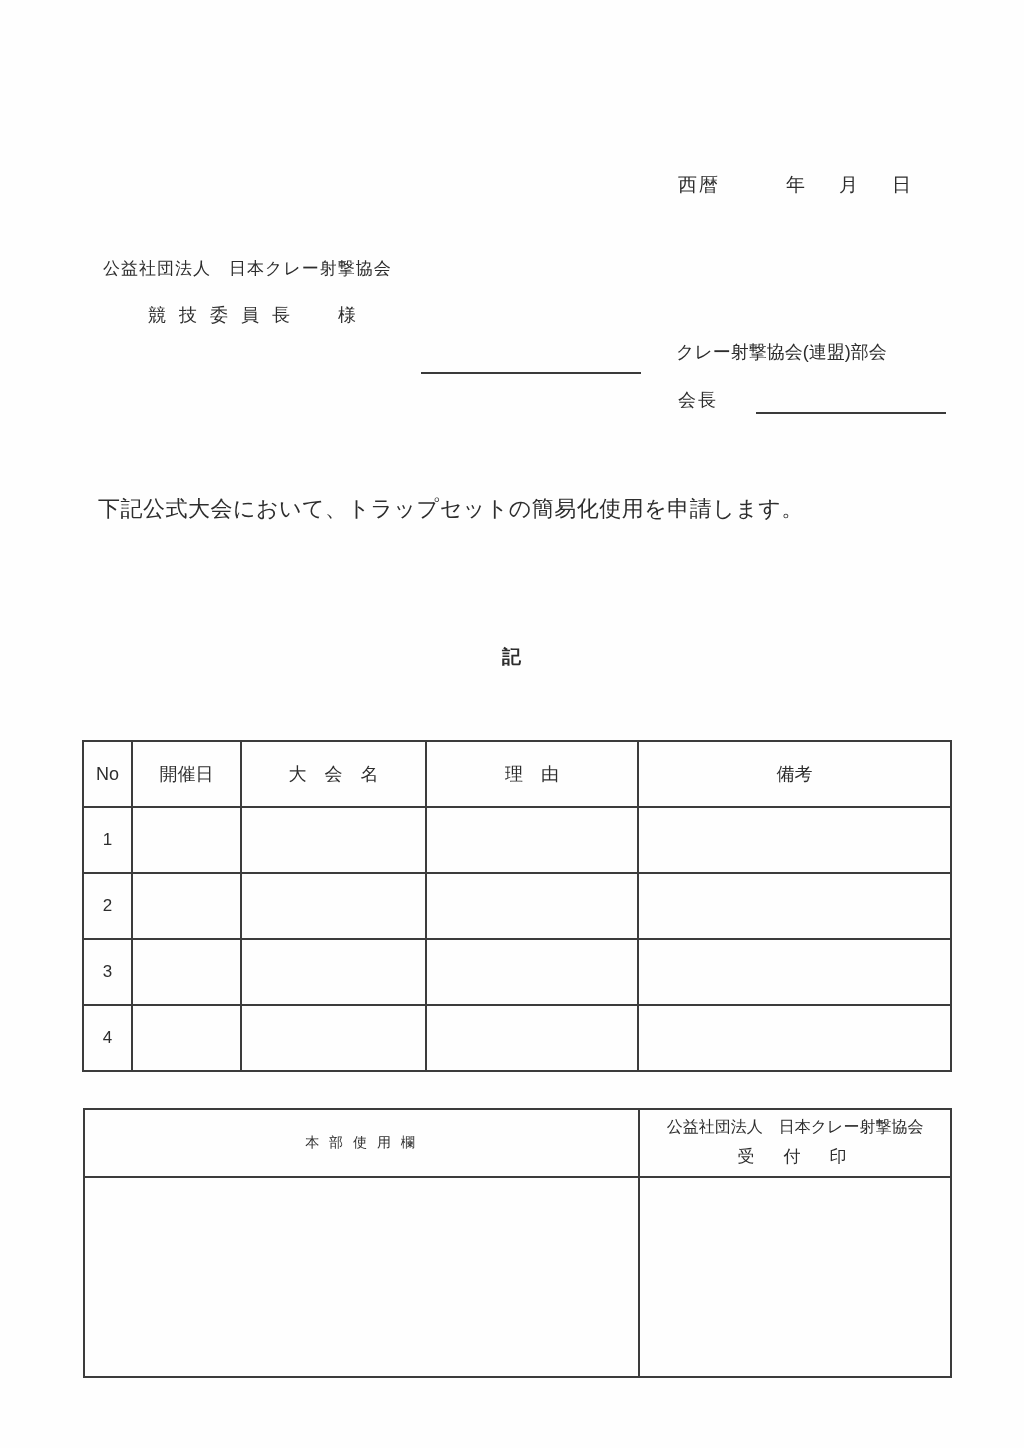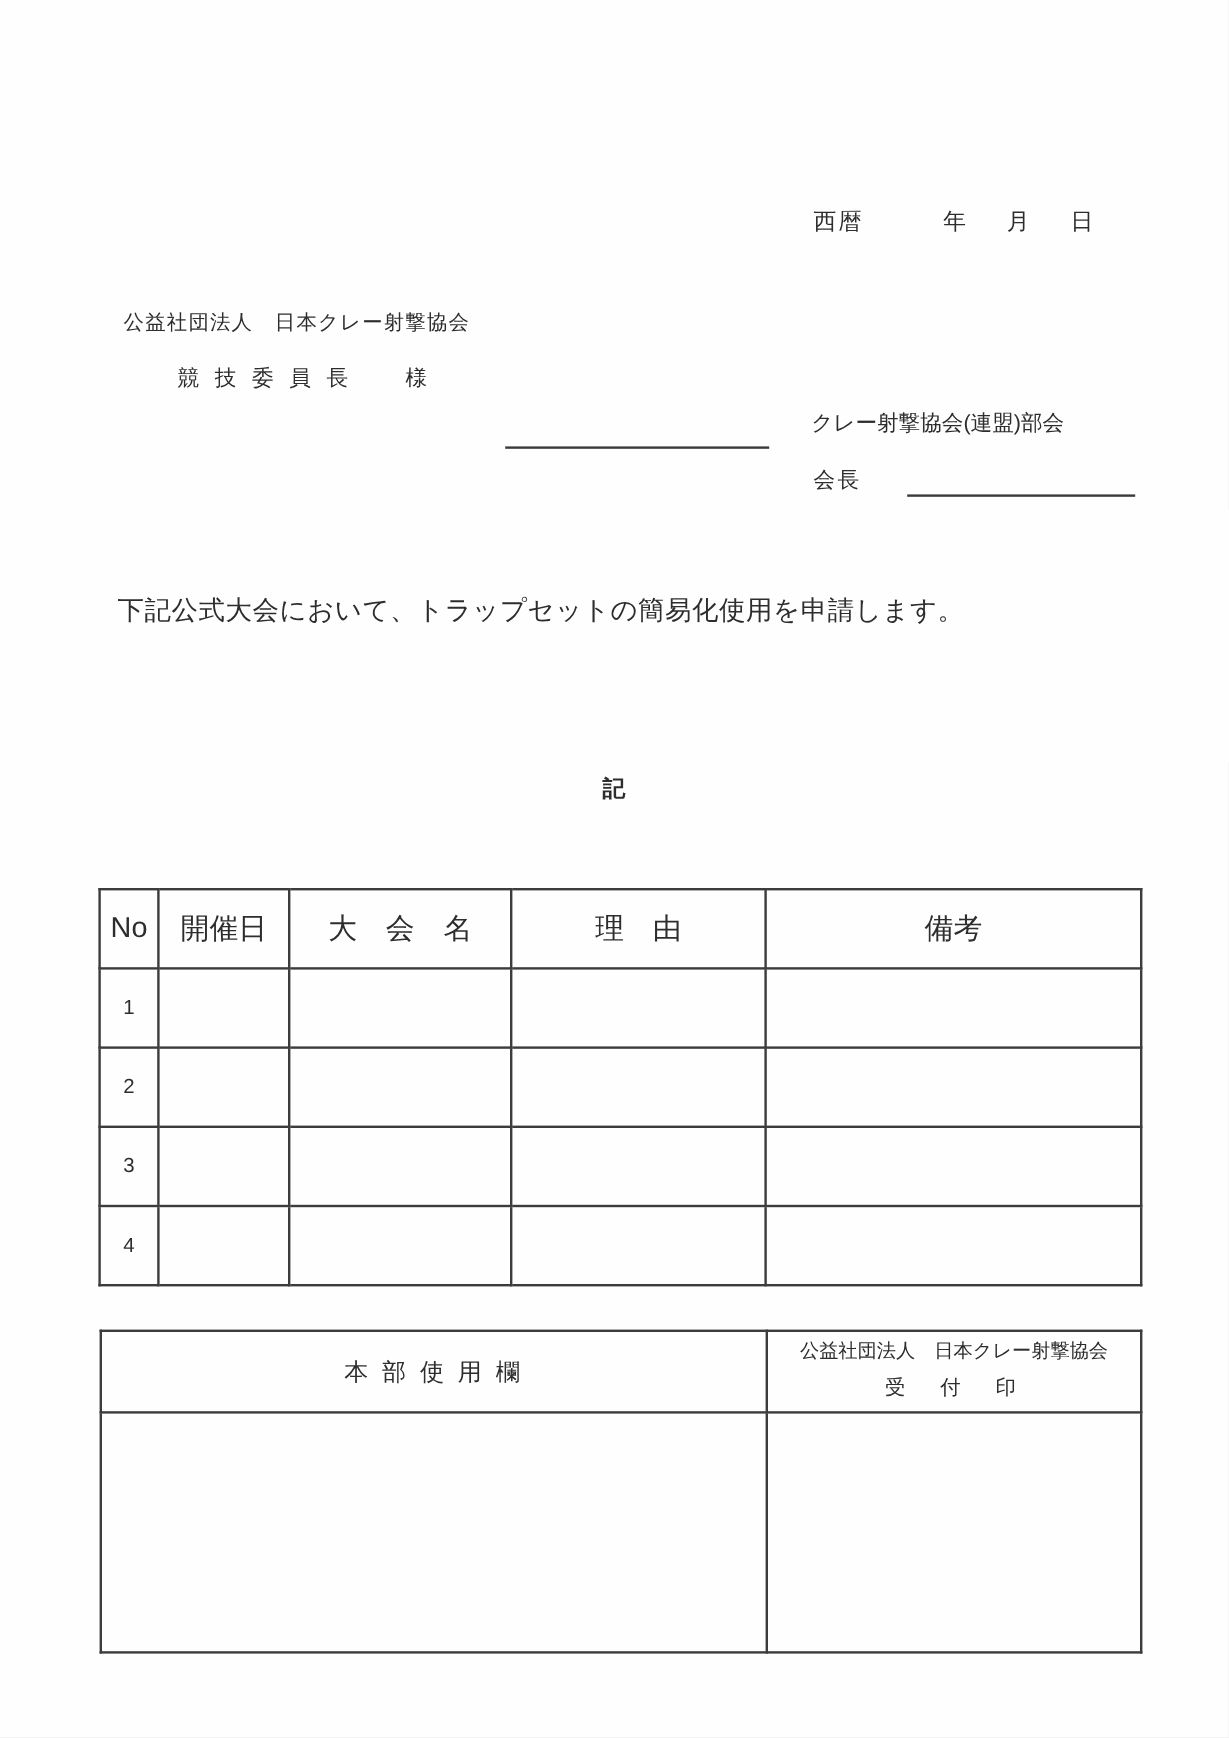--- a/index.html
+++ b/index.html
@@ -103,41 +103,41 @@
     border-collapse: collapse;
     table-layout: fixed;
     background: #fefefe;
   }
   td, th {
     border: 2px solid #3c3c3c;
     font-weight: normal;
     padding: 0;
     text-align: center;
     vertical-align: middle;
-    font-size: 24px;
+    font-size: 18px;
     color: #2d2d2d;
   }
   .main-table {
     position: absolute;
     top: 740px;
     left: 82px;
     width: 868px;
   }
   .main-table th { height: 64px; }
   .main-table td { height: 64px; }
   .main-table .no-cell { font-size: 17px; }
   .office-table {
     position: absolute;
     top: 1108px;
     left: 83px;
     width: 867px;
   }
   .office-table .hdr-left {
     height: 62px;
-    font-size: 20px;
+    font-size: 14px;
     letter-spacing: 3px;
   }
   .office-table .hdr-right {
     height: 62px;
     font-size: 16px;
     line-height: 1.8;
     padding: 2px 4px;
   }
   .office-table .hdr-right .stamp-label {
     font-size: 17px;

